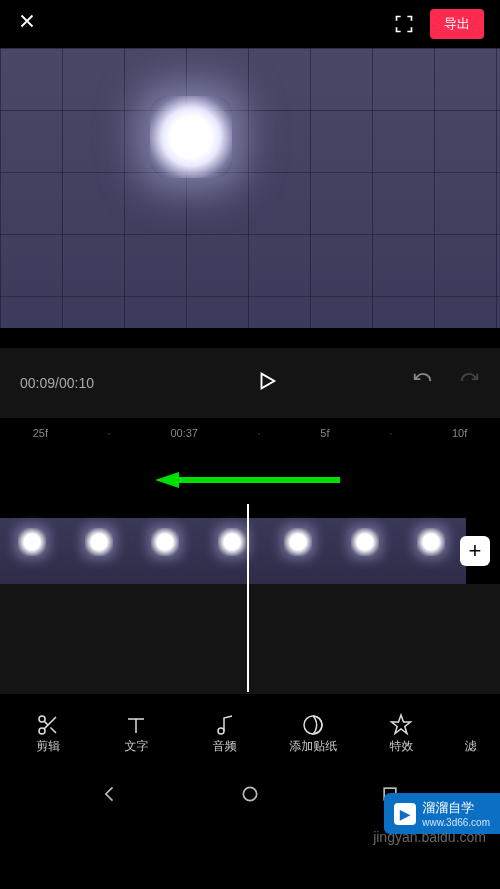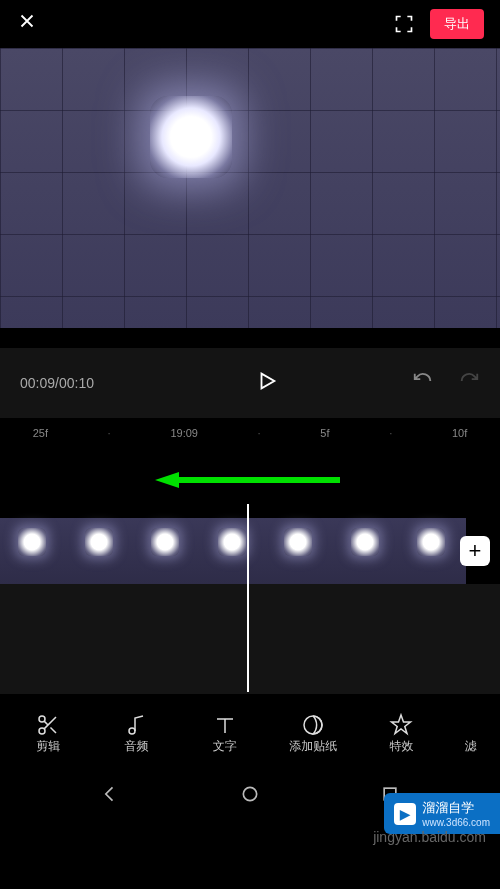--- a/index.html
+++ b/index.html
@@ -296,21 +296,21 @@
       <svg width="22" height="22" viewBox="0 0 24 24" fill="none" stroke="currentColor" stroke-width="2">
         <path d="M4 12a8 8 0 0 1 14-5l3 3m0-6v6h-6"></path>
       </svg>
     </div>
   </div>
 </div>
 
 <div class="ruler">
   <span>25f</span>
   <span class="dot">·</span>
-  <span>19:09</span>
+  <span>00:37</span>
   <span class="dot">·</span>
   <span>5f</span>
   <span class="dot">·</span>
   <span>10f</span>
 </div>
 
 <div class="annotation-area">
   <svg class="green-arrow" viewBox="0 0 185 16">
     <path d="M185 8 L20 8" stroke="#00e000" stroke-width="6"></path>
     <path d="M0 8 L24 0 L24 16 Z" fill="#00e000"></path>
@@ -339,33 +339,33 @@
         <circle cx="6" cy="6" r="3"></circle>
           <circle cx="6" cy="18" r="3"></circle>
         <path d="M20 4L8.12 15.88M14.47 14.48L20 20M8.12 8.12L12 12"></path>
       </svg>
     </div>
     <div class="tool-label">剪辑</div>
   </div>
   <div class="tool-item">
     <div class="tool-icon">
       <svg width="24" height="24" viewBox="0 0 24 24" fill="none" stroke="currentColor" stroke-width="1.5">
+        <path d="M4 6h16M12 6v14"></path>
+      </svg>
+    </div>
+    <div class="tool-label">文字</div>
+  </div>
+  <div class="tool-item">
+    <div class="tool-icon">
+      <svg width="24" height="24" viewBox="0 0 24 24" fill="none" stroke="currentColor" stroke-width="1.5">
         <circle cx="8" cy="18" r="3"></circle>
           <path d="M11 18V5l8-2"></path>
       </svg>
     </div>
     <div class="tool-label">音频</div>
-  </div>
-  <div class="tool-item">
-    <div class="tool-icon">
-      <svg width="24" height="24" viewBox="0 0 24 24" fill="none" stroke="currentColor" stroke-width="1.5">
-        <path d="M4 6h16M12 6v14"></path>
-      </svg>
-    </div>
-    <div class="tool-label">文字</div>
   </div>
   <div class="tool-item">
     <div class="tool-icon">
       <svg width="24" height="24" viewBox="0 0 24 24" fill="none" stroke="currentColor" stroke-width="1.5">
         <circle cx="12" cy="12" r="9"></circle>
           <path d="M12 3a9 9 0 0 1 0 18 13 13 0 0 0 0-18"></path>
       </svg>
     </div>
     <div class="tool-label">添加贴纸</div>
   </div>

